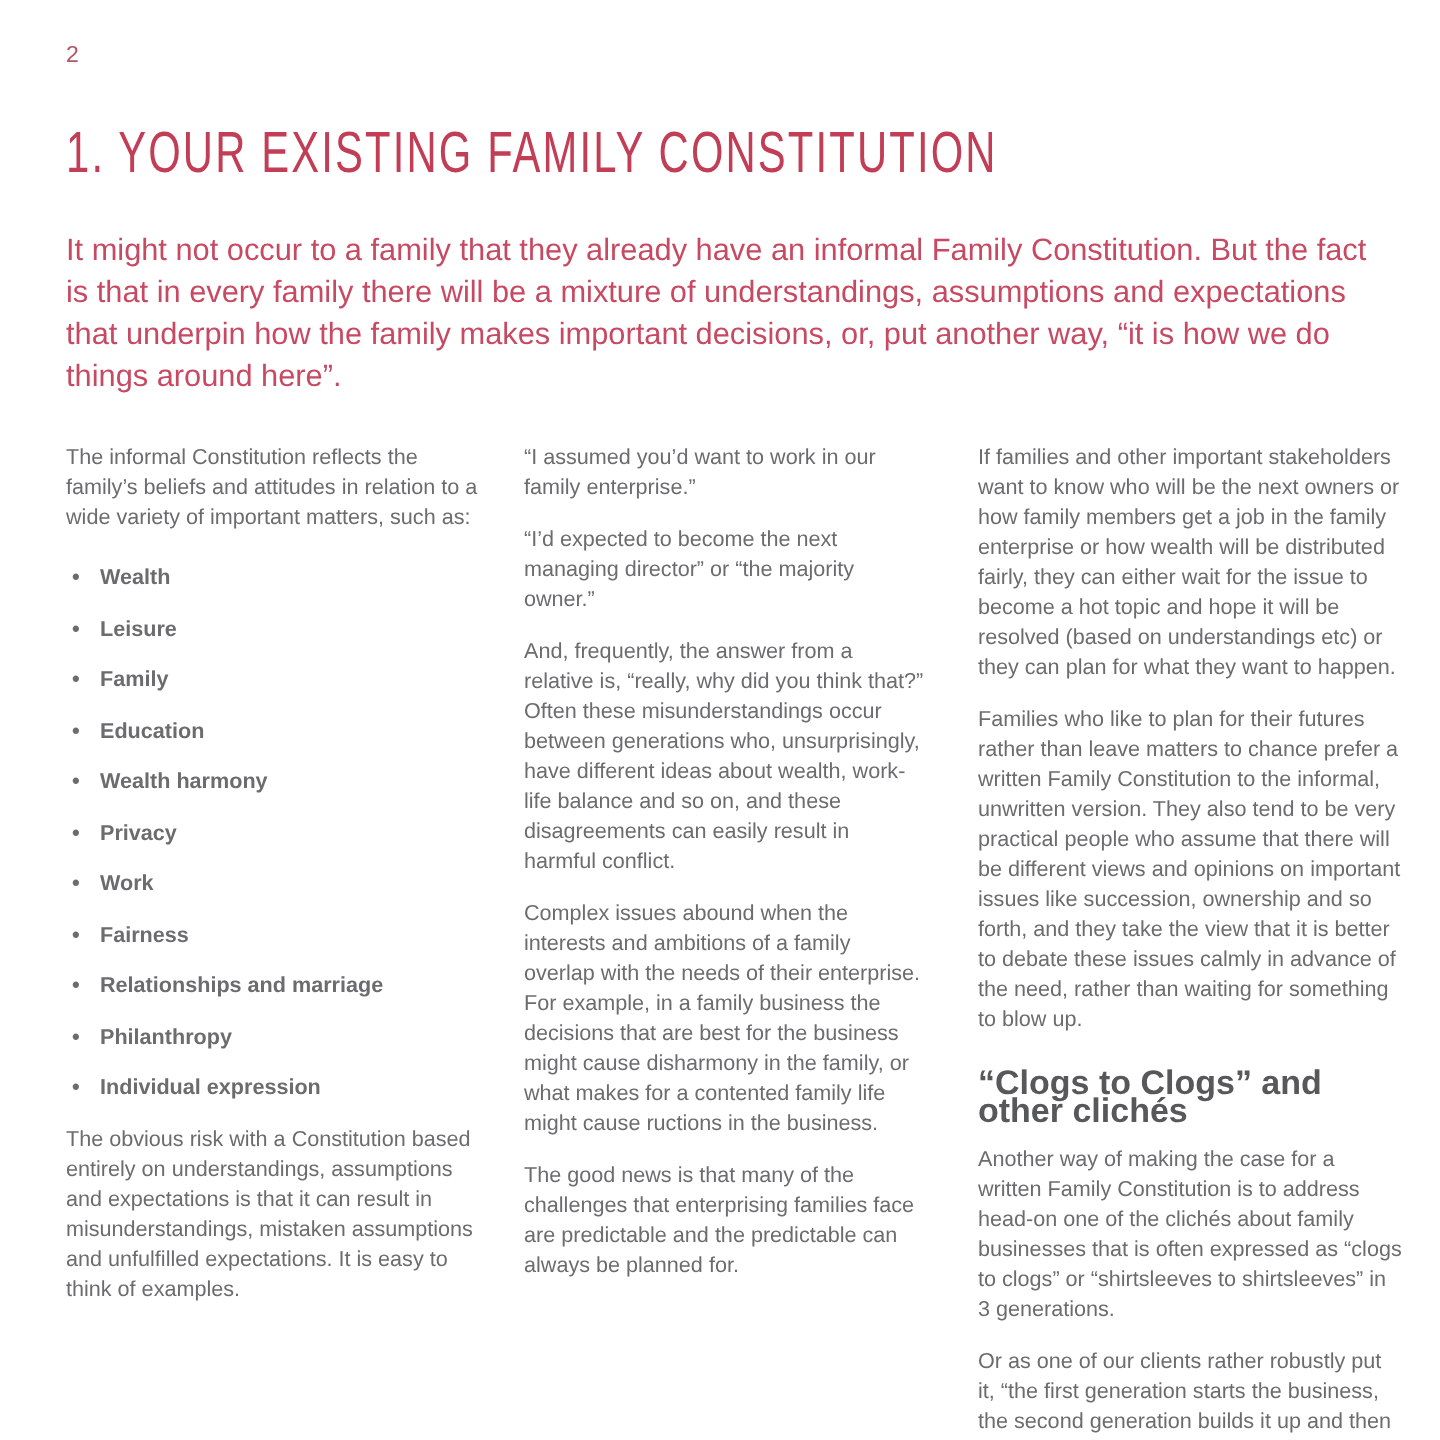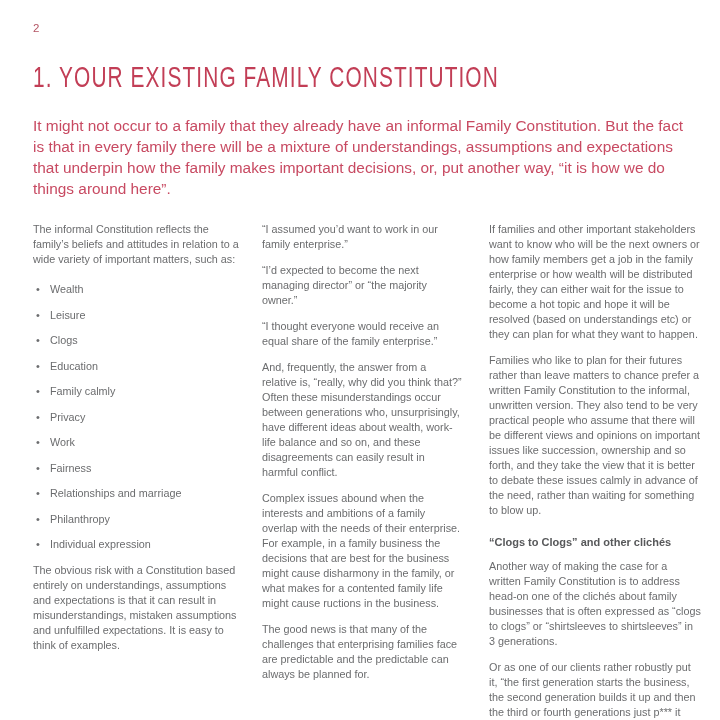--- a/index.html
+++ b/index.html
@@ -40,38 +40,38 @@
   }
   .columns {
     margin-top: 23px;
     display: flex;
   }
   .col { font-size: 10.8px; line-height: 15px; color: var(--body-text, #6b6c6e); }
   .col-left  { width: 208px; margin-right: 21px; }
   .col-middle{ width: 200px; margin-right: 27px; }
   .col-right { width: 213px; }
   .col p { margin-bottom: 11px; }
-  .bullets { list-style: none; margin: 15px 0 1px 0; }
+  .bullets { list-style: none; margin: 15px 0 1px 0; font-weight: bold; }
   .bullets li {
     position: relative;
     padding-left: 17px;
     margin-bottom: 10.5px;
     line-height: 15px;
   }
   .bullets li::before {
     content: "\2022";
     position: absolute;
     left: 3px;
     top: 0;
     font-size: 11px;
   }
   .section-subheading {
     margin-top: 17px;
     margin-bottom: 10px;
-    font-size: 11px;
+    font-size: 17px;
     line-height: 14px;
     font-weight: bold;
     color: var(--subheading, #57585a);
   }
 </style>
 </head>
 <body>
 
 <div class="page">
 
@@ -81,37 +81,36 @@
 
   <p class="intro">It might not occur to a family that they already have an informal Family Constitution. But the fact is that in every family there will be a mixture of understandings, assumptions and expectations that underpin how the family makes important decisions, or, put another way, “it is how we do things around here”.</p>
 
   <div class="columns">
 
     <div class="col col-left">
       <p>The informal Constitution reflects the family’s beliefs and attitudes in relation to a wide variety of important matters, such as:</p>
       <ul class="bullets">
         <li>Wealth</li>
         <li>Leisure</li>
-        <li>Clogs</li>
+        <li>Family</li>
         <li>Education</li>
-        <li>Family calmly</li>
+        <li>Wealth harmony</li>
         <li>Privacy</li>
         <li>Work</li>
         <li>Fairness</li>
         <li>Relationships and marriage</li>
         <li>Philanthropy</li>
         <li>Individual expression</li>
       </ul>
       <p>The obvious risk with a Constitution based entirely on understandings, assumptions and expectations is that it can result in misunderstandings, mistaken assumptions and unfulfilled expectations. It is easy to think of examples.</p>
     </div>
 
     <div class="col col-middle">
       <p>“I assumed you’d want to work in our family enterprise.”</p>
       <p>“I’d expected to become the next managing director” or “the majority owner.”</p>
-      <p>“I thought everyone would receive an equal share of the family enterprise.”</p>
       <p>And, frequently, the answer from a relative is, “really, why did you think that?” Often these misunderstandings occur between generations who, unsurprisingly, have different ideas about wealth, work-life balance and so on, and these disagreements can easily result in harmful conflict.</p>
       <p>Complex issues abound when the interests and ambitions of a family overlap with the needs of their enterprise. For example, in a family business the decisions that are best for the business might cause disharmony in the family, or what makes for a contented family life might cause ructions in the business.</p>
       <p>The good news is that many of the challenges that enterprising families face are predictable and the predictable can always be planned for.</p>
     </div>
 
     <div class="col col-right">
       <p>If families and other important stakeholders want to know who will be the next owners or how family members get a job in the family enterprise or how wealth will be distributed fairly, they can either wait for the issue to become a hot topic and hope it will be resolved (based on understandings etc) or they can plan for what they want to happen.</p>
       <p>Families who like to plan for their futures rather than leave matters to chance prefer a written Family Constitution to the informal, unwritten version. They also tend to be very practical people who assume that there will be different views and opinions on important issues like succession, ownership and so forth, and they take the view that it is better to debate these issues calmly in advance of the need, rather than waiting for something to blow up.</p>
       <h3 class="section-subheading">“Clogs to Clogs” and other clichés</h3>
       <p>Another way of making the case for a written Family Constitution is to address head-on one of the clichés about family businesses that is often expressed as “clogs to clogs” or “shirtsleeves to shirtsleeves” in 3 generations.</p>

